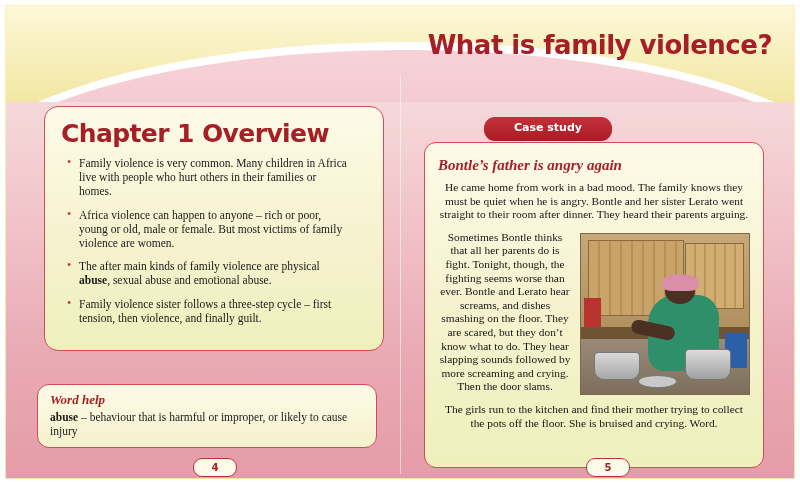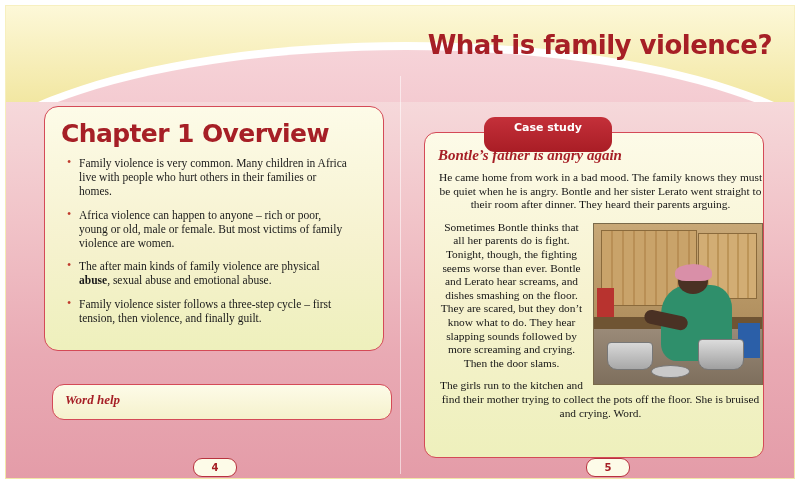--- a/index.html
+++ b/index.html
@@ -149,21 +149,21 @@
     position: absolute;
     left: 4px;
     top: -1px;
     color: #c0392b;
     font-size: 12px;
   }
   ul.bullets li b { font-weight: bold; }
 
   .wordhelp-box {
     position: absolute;
-    left: 46px;
+    left: 31px;
     top: 378px;
     width: 340px;
     box-sizing: border-box;
     border: 1.5px solid #d44a57;
     border-radius: 12px;
     background: linear-gradient(180deg, #fdfbe8 0%, #f5f1cc 100%);
     padding: 7px 12px 9px 12px;
   }
   .wordhelp-title {
     font-family: "Liberation Serif", serif;
@@ -187,44 +187,44 @@
     left: 418px;
     top: 112px;
     width: 340px;
   }
 
   .case-tab {
     position: absolute;
     left: 60px;
     top: -1px;
     width: 128px;
-    height: 35px;
+    height: 24px;
     background: #b6202b;
     background: linear-gradient(180deg,#c4303a 0%, #a91d25 100%);
     border-radius: 11px;
     color: #ffffff;
     font-family: "DejaVu Sans", sans-serif;
     font-weight: bold;
     font-size: 11px;
     text-align: center;
     line-height: 21px;
     z-index: 4;
   }
 
   .case-box {
     position: absolute;
     left: 0;
-    top: 14px;
+    top: 24px;
     width: 340px;
     min-height: 326px;
     box-sizing: border-box;
     border: 1.5px solid #d44a57;
     border-radius: 12px;
     background: linear-gradient(180deg, #fdfbe8 0%, #f6f2cf 50%, #eef0bc 100%);
-    padding: 14px 0 10px 13px;
+    padding: 14px 13px 10px 13px;
   }
 
   .case-title {
     font-family: "Liberation Serif", serif;
     font-style: italic;
     font-weight: bold;
     font-size: 15px;
     color: #a61f26;
     margin: 0 0 7px 0;
   }
@@ -368,20 +368,21 @@
           <li>
             <span>The after main kinds of family violence are physical </span><b>abuse</b><span>, sexual abuse and emotional abuse.</span>
           </li>
           <li>Family violence sister follows a three-step cycle – first tension, then violence, and finally guilt.</li>
         </ul>
       </div>
     </div>
 
     <div class="wordhelp-box">
       <div class="wordhelp-title">Word help</div>
+      <div class="wordhelp-text"><b>abuse</b><span> – behaviour that is harmful or improper, or likely to cause injury</span></div>
     </div>
 
     <div class="page-num" id="page-num-left">4</div>
 
     <div class="right-page">
       <div class="case-box clearfix">
         <div class="case-title">Bontle’s father is angry again</div>
         <p class="case-p">He came home from work in a bad mood. The family knows they must be quiet when he is angry. Bontle and her sister Lerato went straight to their room after dinner. They heard their parents arguing.</p>
 
         <div class="photo">

